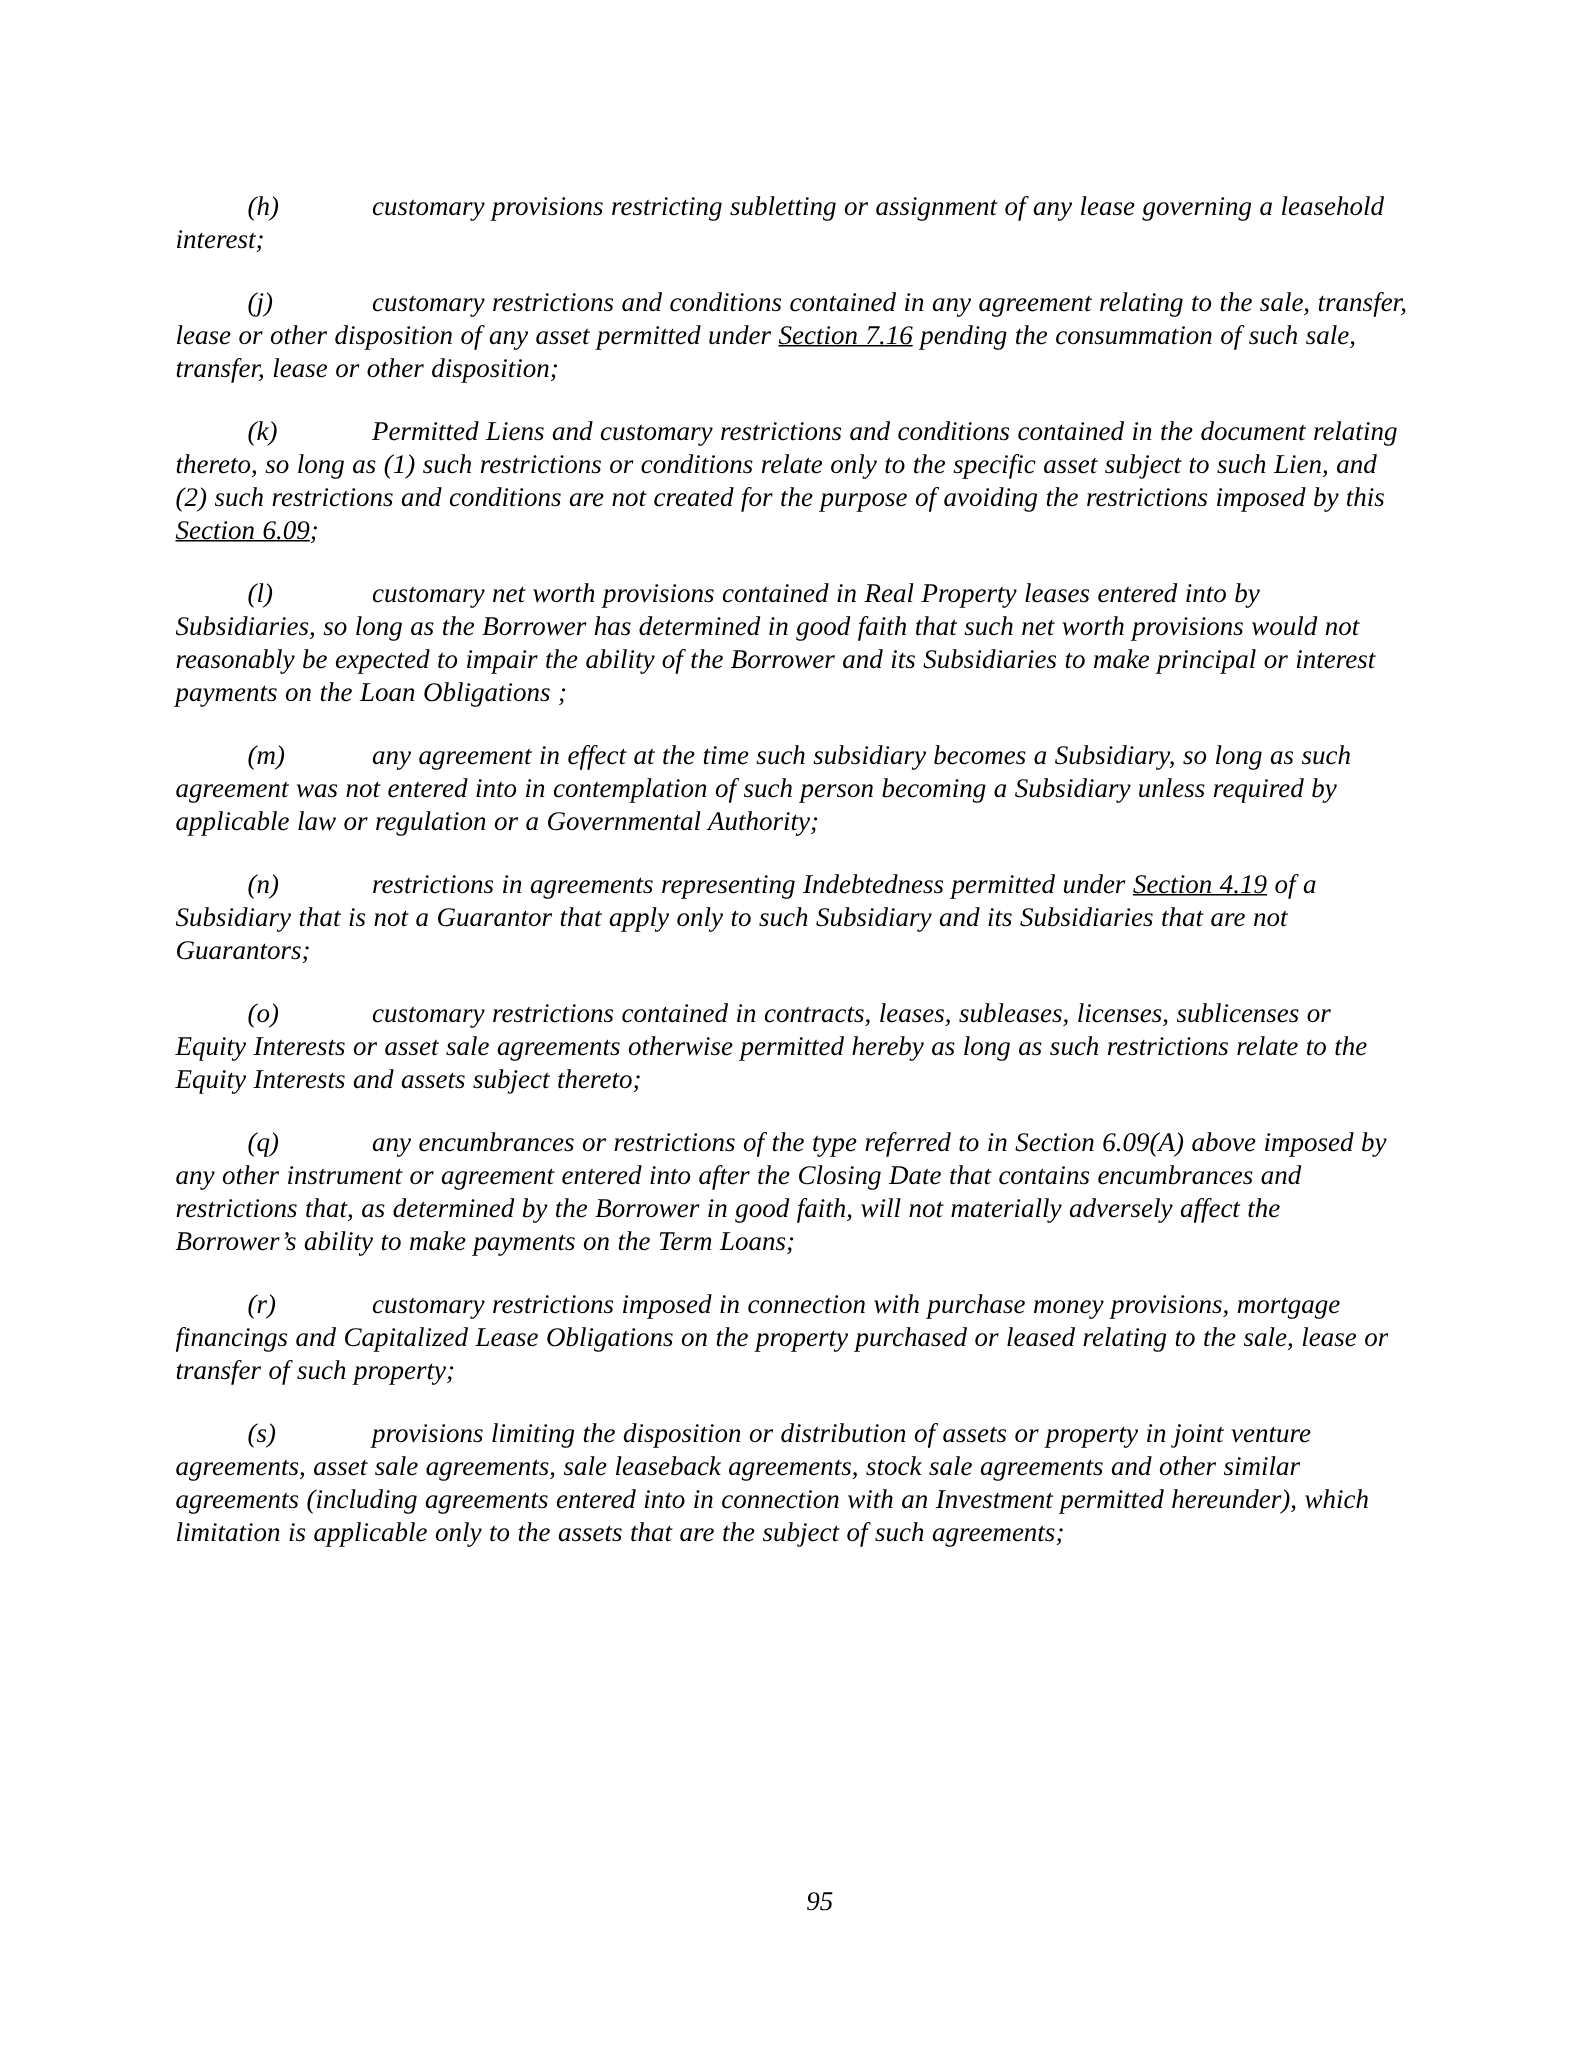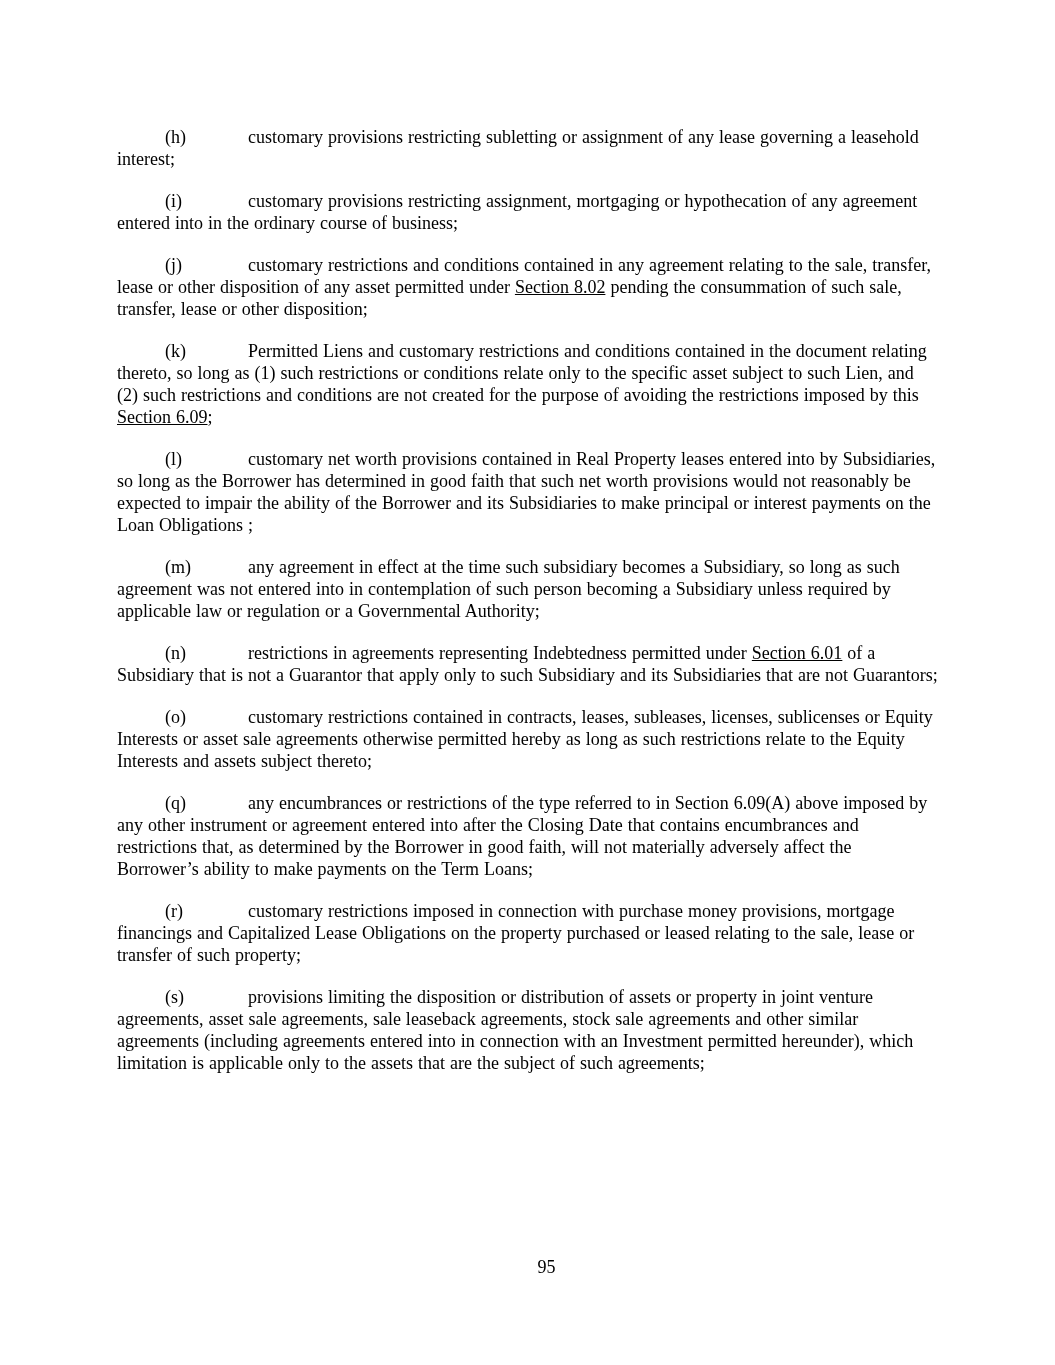--- a/index.html
+++ b/index.html
@@ -1,15 +1,15 @@
 <!DOCTYPE html>
 <html><head>
 <meta charset="utf-8">
 <style>
-  * { box-sizing: border-box; }
+  * { box-sizing: border-box; font-style: italic; }
   html, body { margin: 0; padding: 0; }
   body {
     width: 1055px;
     height: 1365px;
     background: #ffffff;
     color: #000000;
     font-family: "Liberation Serif", "DejaVu Serif", serif;
     position: relative;
     overflow: hidden;
   }
@@ -45,26 +45,25 @@
     line-height: 22px;
     margin-left: 19px;
   }
 </style>
 </head>
 <body>
 
 <div class="page-body">
   <div id="paragraphs">
       <p class="para"><span class="para-label">(h)</span><span>customary provisions restricting subletting or assignment of any lease governing a leasehold interest;</span></p>
-      <p class="para"><span class="para-label">(i)</span><span>customary provisions restricting assignment, mortgaging or hypothecation of any agreement entered into in the ordinary course of business;</span></p>
-      <p class="para"><span class="para-label">(j)</span><span>customary restrictions and conditions contained in any agreement relating to the sale, transfer, lease or other disposition of any asset permitted under </span><span class="section-ref">Section 8.02</span><span> pending the consummation of such sale, transfer, lease or other disposition;</span></p>
+      <p class="para"><span class="para-label">(j)</span><span>customary restrictions and conditions contained in any agreement relating to the sale, transfer, lease or other disposition of any asset permitted under </span><span class="section-ref">Section 7.16</span><span> pending the consummation of such sale, transfer, lease or other disposition;</span></p>
       <p class="para"><span class="para-label">(k)</span><span>Permitted Liens and customary restrictions and conditions contained in the document relating thereto, so long as (1) such restrictions or conditions relate only to the specific asset subject to such Lien, and (2) such restrictions and conditions are not created for the purpose of avoiding the restrictions imposed by this </span><span class="section-ref">Section 6.09</span><span>;</span></p>
       <p class="para"><span class="para-label">(l)</span><span>customary net worth provisions contained in Real Property leases entered into by Subsidiaries, so long as the Borrower has determined in good faith that such net worth provisions would not reasonably be expected to impair the ability of the Borrower and its Subsidiaries to make principal or interest payments on the Loan Obligations ;</span></p>
       <p class="para"><span class="para-label">(m)</span><span>any agreement in effect at the time such subsidiary becomes a Subsidiary, so long as such agreement was not entered into in contemplation of such person becoming a Subsidiary unless required by applicable law or regulation or a Governmental Authority;</span></p>
-      <p class="para"><span class="para-label">(n)</span><span>restrictions in agreements representing Indebtedness permitted under </span><span class="section-ref">Section 6.01</span><span> of a Subsidiary that is not a Guarantor that apply only to such Subsidiary and its Subsidiaries that are not Guarantors;</span></p>
+      <p class="para"><span class="para-label">(n)</span><span>restrictions in agreements representing Indebtedness permitted under </span><span class="section-ref">Section 4.19</span><span> of a Subsidiary that is not a Guarantor that apply only to such Subsidiary and its Subsidiaries that are not Guarantors;</span></p>
       <p class="para"><span class="para-label">(o)</span><span>customary restrictions contained in contracts, leases, subleases, licenses, sublicenses or Equity Interests or asset sale agreements otherwise permitted hereby as long as such restrictions relate to the Equity Interests and assets subject thereto;</span></p>
       <p class="para"><span class="para-label">(q)</span><span>any encumbrances or restrictions of the type referred to in Section 6.09(A) above imposed by any other instrument or agreement entered into after the Closing Date that contains encumbrances and restrictions that, as determined by the Borrower in good faith, will not materially adversely affect the Borrower’s ability to make payments on the Term Loans;</span></p>
       <p class="para"><span class="para-label">(r)</span><span>customary restrictions imposed in connection with purchase money provisions, mortgage financings and Capitalized Lease Obligations on the property purchased or leased relating to the sale, lease or transfer of such property;</span></p>
       <p class="para"><span class="para-label">(s)</span><span>provisions limiting the disposition or distribution of assets or property in joint venture agreements, asset sale agreements, sale leaseback agreements, stock sale agreements and other similar agreements (including agreements entered into in connection with an Investment permitted hereunder), which limitation is applicable only to the assets that are the subject of such agreements;</span></p>
     </div>
 </div>
 
 <div class="page-number">95</div>
 
 </body></html>

